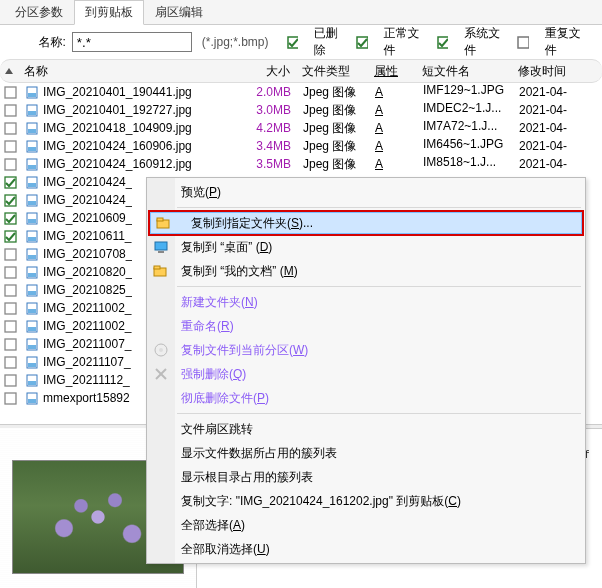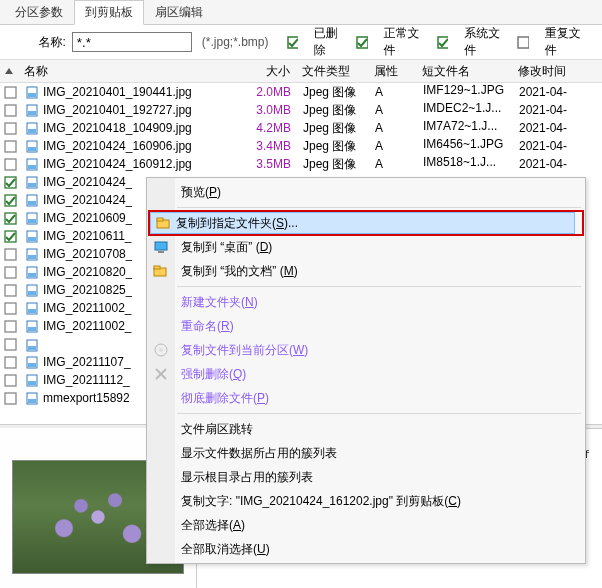--- a/index.html
+++ b/index.html
@@ -9,27 +9,27 @@
   .tab.active{background:#fff;border:1px solid #ccc;border-bottom:1px solid #fff;}
   .filterbar{display:flex;align-items:center;height:26px;padding:4px 16px;gap:4px;}
   .filterbar .lbl{width:56px;text-align:right;margin-right:2px;}
   .filterbar input[type=text]{height:18px;width:110px;padding:0 4px;border:1px solid #7a7a7a;}
   .hint{color:#555;margin:0 6px;}
   .chk{display:inline-flex;align-items:center;margin-left:8px;gap:16px;}
   .chk svg{width:13px;height:13px;}
   .chk .boxsvg{fill:none;stroke:#2e7d32;stroke-width:1.5;}
   .chk .boxsvg.off{stroke:#777;}
   .chk .tick{stroke:#2e7d32;fill:none;stroke-width:2;}
-  .listhead{display:flex;align-items:center;height:22px;background:#f5f5f5;border-top:1px solid #ddd;border-bottom:1px solid #ddd;}
+  .listhead{display:flex;align-items:center;height:22px;background:#f5f5f5;border-top:1px solid #ddd;border-bottom:1px solid #ddd;border-radius:10px;}
   .listhead .col{padding:0 6px;box-sizing:border-box;}
   .col-arrow{width:18px;display:flex;justify-content:center;}
   .col-name{width:222px;}
   .col-size{width:56px;text-align:right;}
   .col-type{width:72px;}
-  .col-attr{width:48px;}
+  .col-attr{width:48px;text-decoration:underline;}
   .col-short{width:96px;}
   .col-mtime{width:76px;}
   .row{display:flex;align-items:center;height:18px;line-height:18px;}
   .row .col{padding:0 6px;box-sizing:border-box;white-space:nowrap;overflow:hidden;}
   .row .col-size{color:#a21caf;}
   .cb{width:13px;height:13px;margin:0 2px 0 4px;display:inline-flex;align-items:center;justify-content:center;}
   .cb svg{width:13px;height:13px;}
   .cb .sq{fill:#fff;stroke:#2e7d32;stroke-width:1.3;}
   .cb .sq.off{stroke:#888;}
   .cb .ck{stroke:#2e7d32;fill:none;stroke-width:2;}
@@ -37,21 +37,21 @@
   .fic svg{width:14px;height:14px;}
   .col-name .txt{vertical-align:middle;text-align:right;}
   .trunc{display:inline-block;max-width:190px;overflow:hidden;text-overflow:ellipsis;white-space:nowrap;vertical-align:middle;}
   .short-trunc{display:inline-block;max-width:84px;overflow:hidden;text-overflow:ellipsis;white-space:nowrap;}
   
   .ctx{position:absolute;left:146px;top:177px;width:438px;background:#f7f7f7;border:1px solid #bcbcbc;box-shadow:2px 2px 4px rgba(0,0,0,.15);z-index:50;}
   .ctx .strip{position:absolute;left:0;top:0;bottom:0;width:28px;background:#eee;}
   .ctx ul{list-style:none;margin:0;padding:2px 0;position:relative;text-align:right;}
   .ctx li{height:24px;display:flex;align-items:center;padding-left:34px;position:relative;}
   .ctx li.highlight{border:2px solid #d40000;height:22px;margin:-1px 1px;}
-  .ctx li.highlight .hl-inner{background:#cfe6ff;border:1px solid #7dbfff;height:20px;width:100%;display:flex;align-items:center;margin-left:-34px;padding-left:25px;}
+  .ctx li.highlight .hl-inner{background:#cfe6ff;border:1px solid #7dbfff;height:20px;width:100%;display:flex;align-items:center;margin-left:-34px;padding-left:40px;}
   .ctx li.disabled{color:#8b5cf6;}
   .ctx .sep{height:1px;background:#d8d8d8;margin:3px 4px 3px 30px;}
   .ctx .ic{position:absolute;left:6px;width:16px;height:16px;display:flex;align-items:center;justify-content:center;}
   .ctx .ic svg{width:16px;height:16px;}
   .ctx .ul{text-decoration:underline;}
   
   .bottom-split{position:absolute;left:0;right:0;top:424px;height:3px;background:#eee;border-top:1px solid #ccc;border-bottom:1px solid #ccc;}
   .bottom{position:absolute;left:0;right:0;top:428px;bottom:0;display:flex;}
   .thumb-pane{width:196px;border-right:1px solid #ccc;background:repeating-linear-gradient(0deg,#fff,#fff 1px,#fdfdfd 1px,#fdfdfd 2px);display:flex;align-items:center;justify-content:center;position:relative;}
   .thumb{width:170px;height:112px;margin-top:18px;background:
@@ -353,21 +353,21 @@
       </div>
       <div class="row">
         <span class="cb">
           <svg>
             <rect class="sq off" x="1" y="1" width="11" height="11"></rect>
           </svg>
         </span>
         <div class="col col-name"><span class="fic"><svg>
               <rect x="2" y="2" width="10" height="11" fill="#fff" stroke="#3a7bbf"></rect>
               <rect x="3" y="8" width="8" height="4" fill="#6cb2e4"></rect>
-            </svg></span></div>
+            </svg></span><span class="txt trunc">IMG_20211007_</span></div>
         <div class="col col-size"></div>
         <div class="col col-type"></div>
         <div class="col col-attr"></div>
         <div class="col col-short"><span class="short-trunc"></span></div>
         <div class="col col-mtime">2021-11-</div>
       </div>
       <div class="row">
         <span class="cb">
           <svg>
             <rect class="sq off" x="1" y="1" width="11" height="11"></rect>

